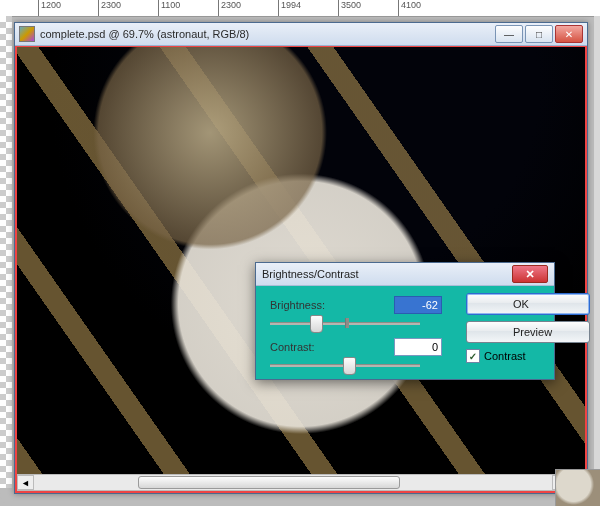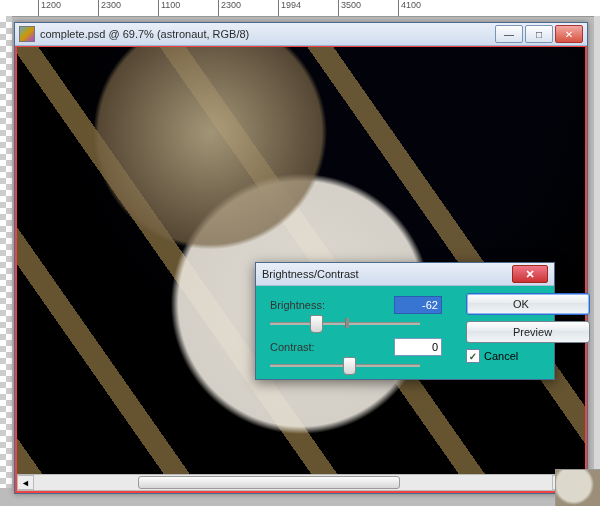--- a/index.html
+++ b/index.html
@@ -127,21 +127,21 @@
         <div class="track"></div>
         <div class="tick" style="left:75px"></div>
         <div class="hthumb" id="c-thumb" style="left: 73px;"></div>
       </div>
 
       <div class="btncol">
         <div class="pbtn default">OK</div>
         <div class="pbtn">Preview</div>
         <div class="chkrow">
           <div class="chk">✓</div>
-          <span>Cancel</span>
+          <span>Contrast</span>
         </div>
       </div>
 
     </div>
   </div>
 
   <div class="rstrip"></div>
 </div>
 
 </body></html>

